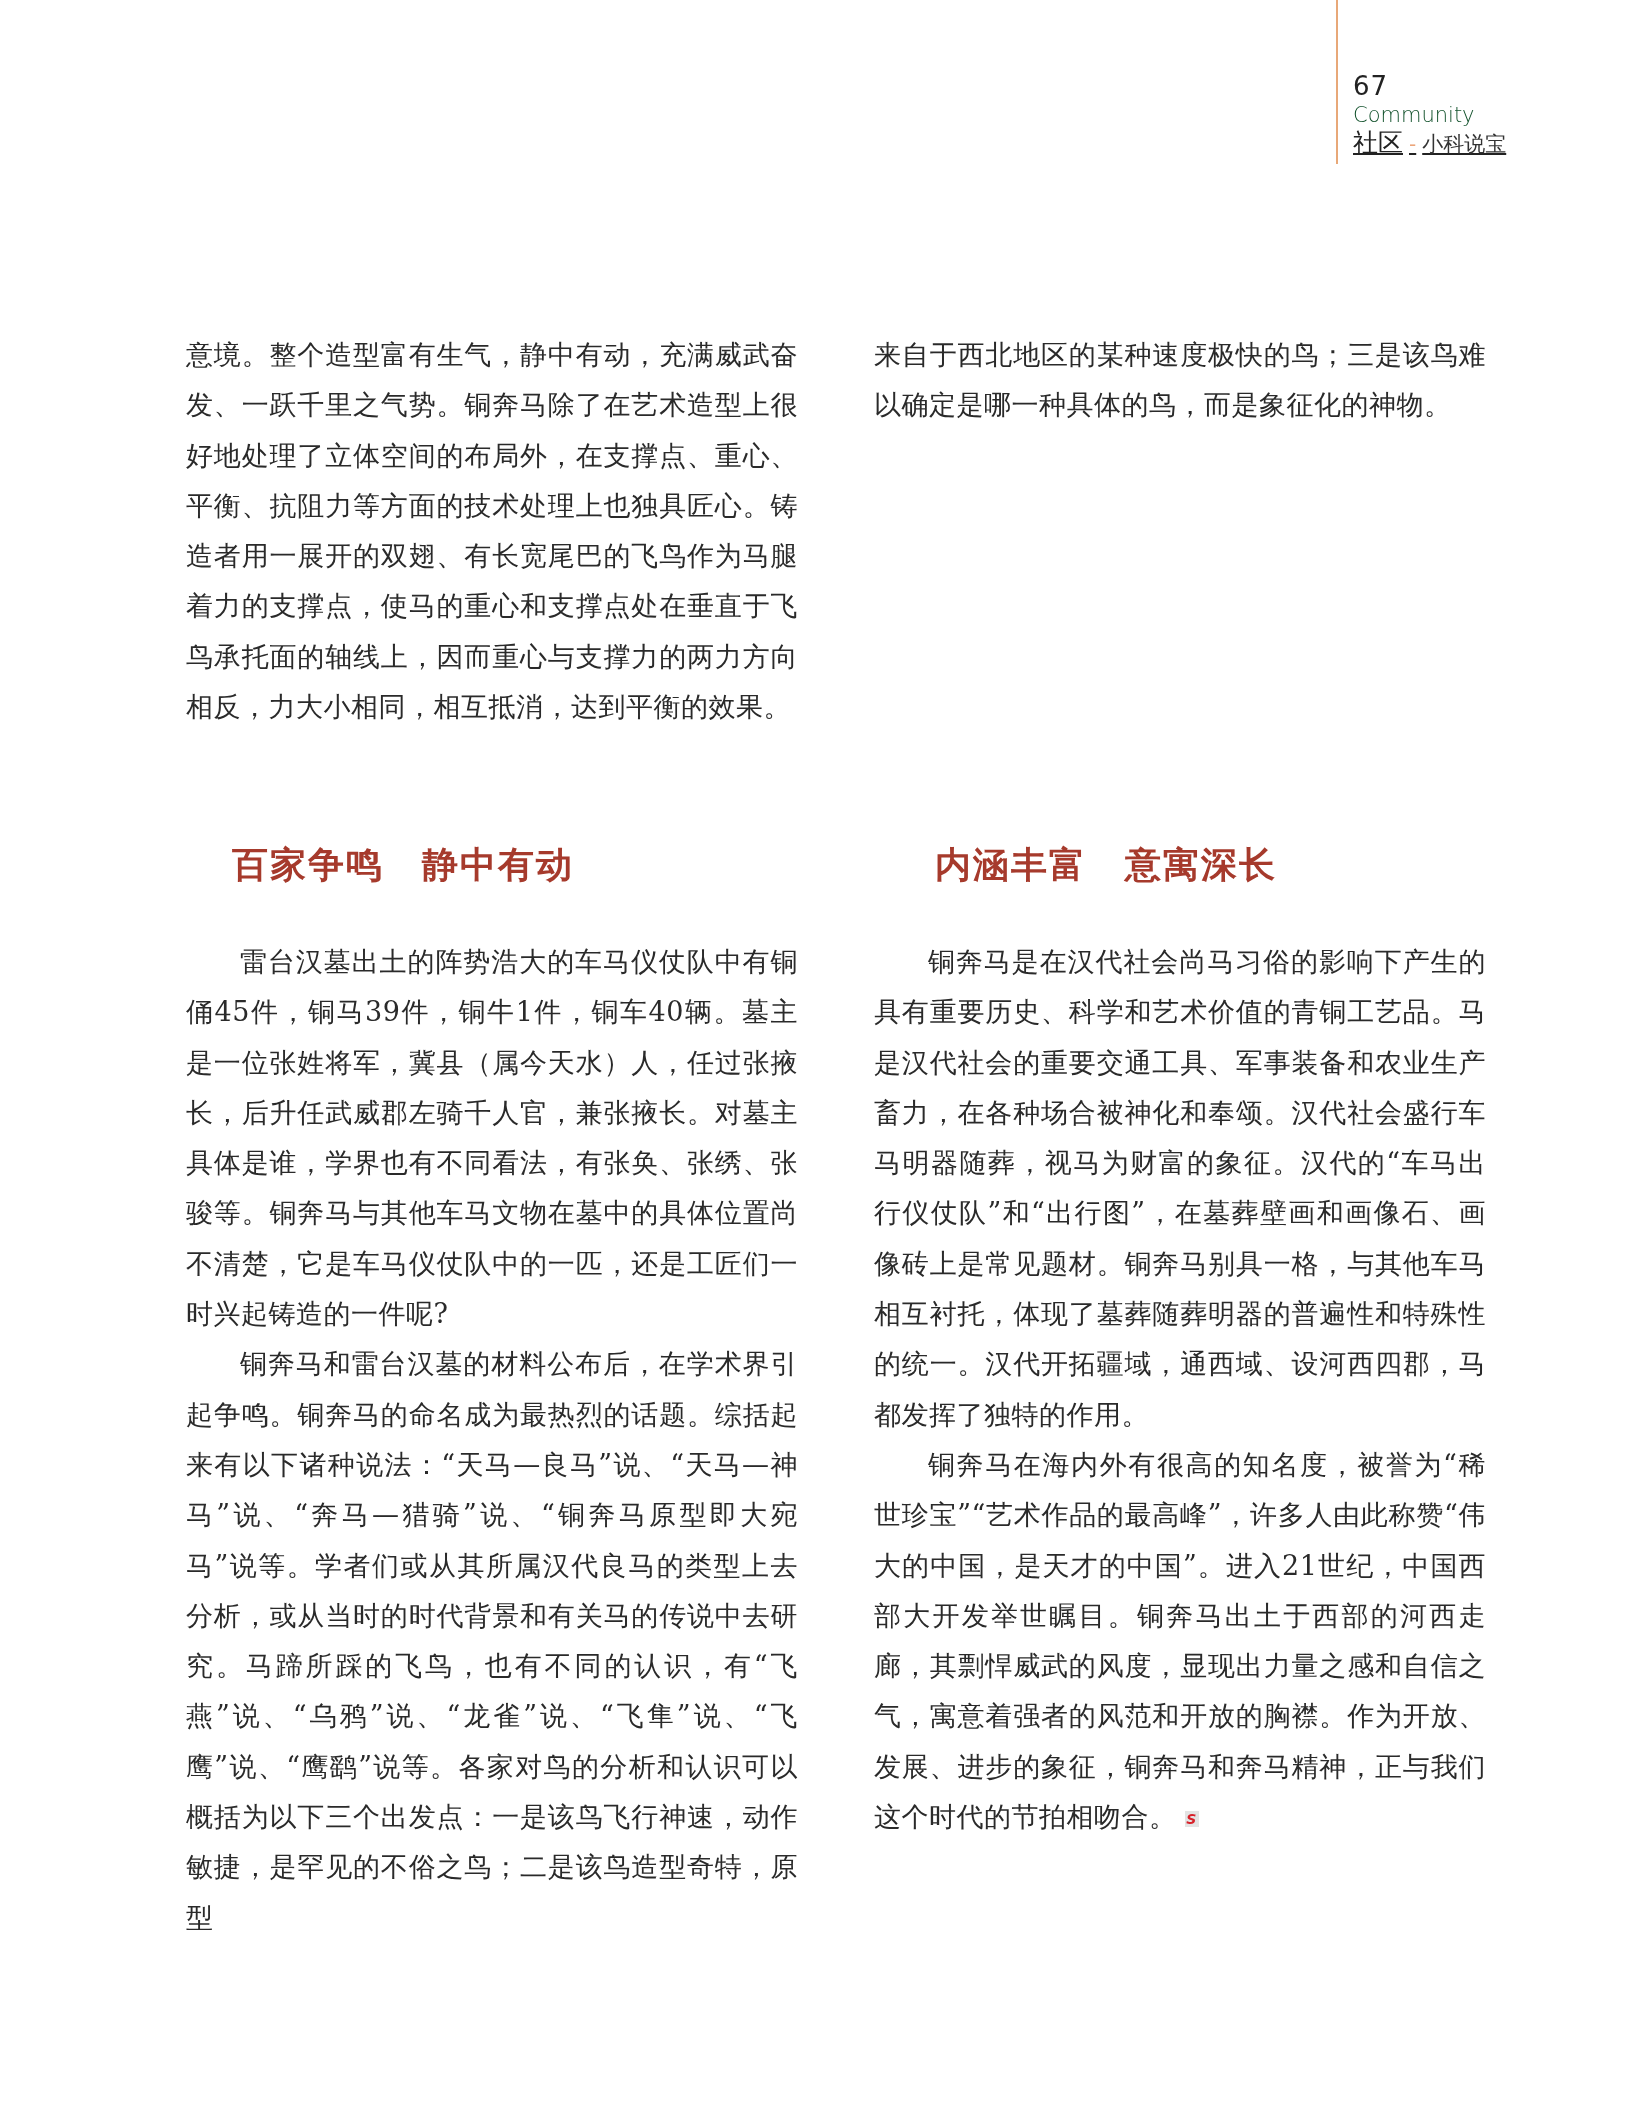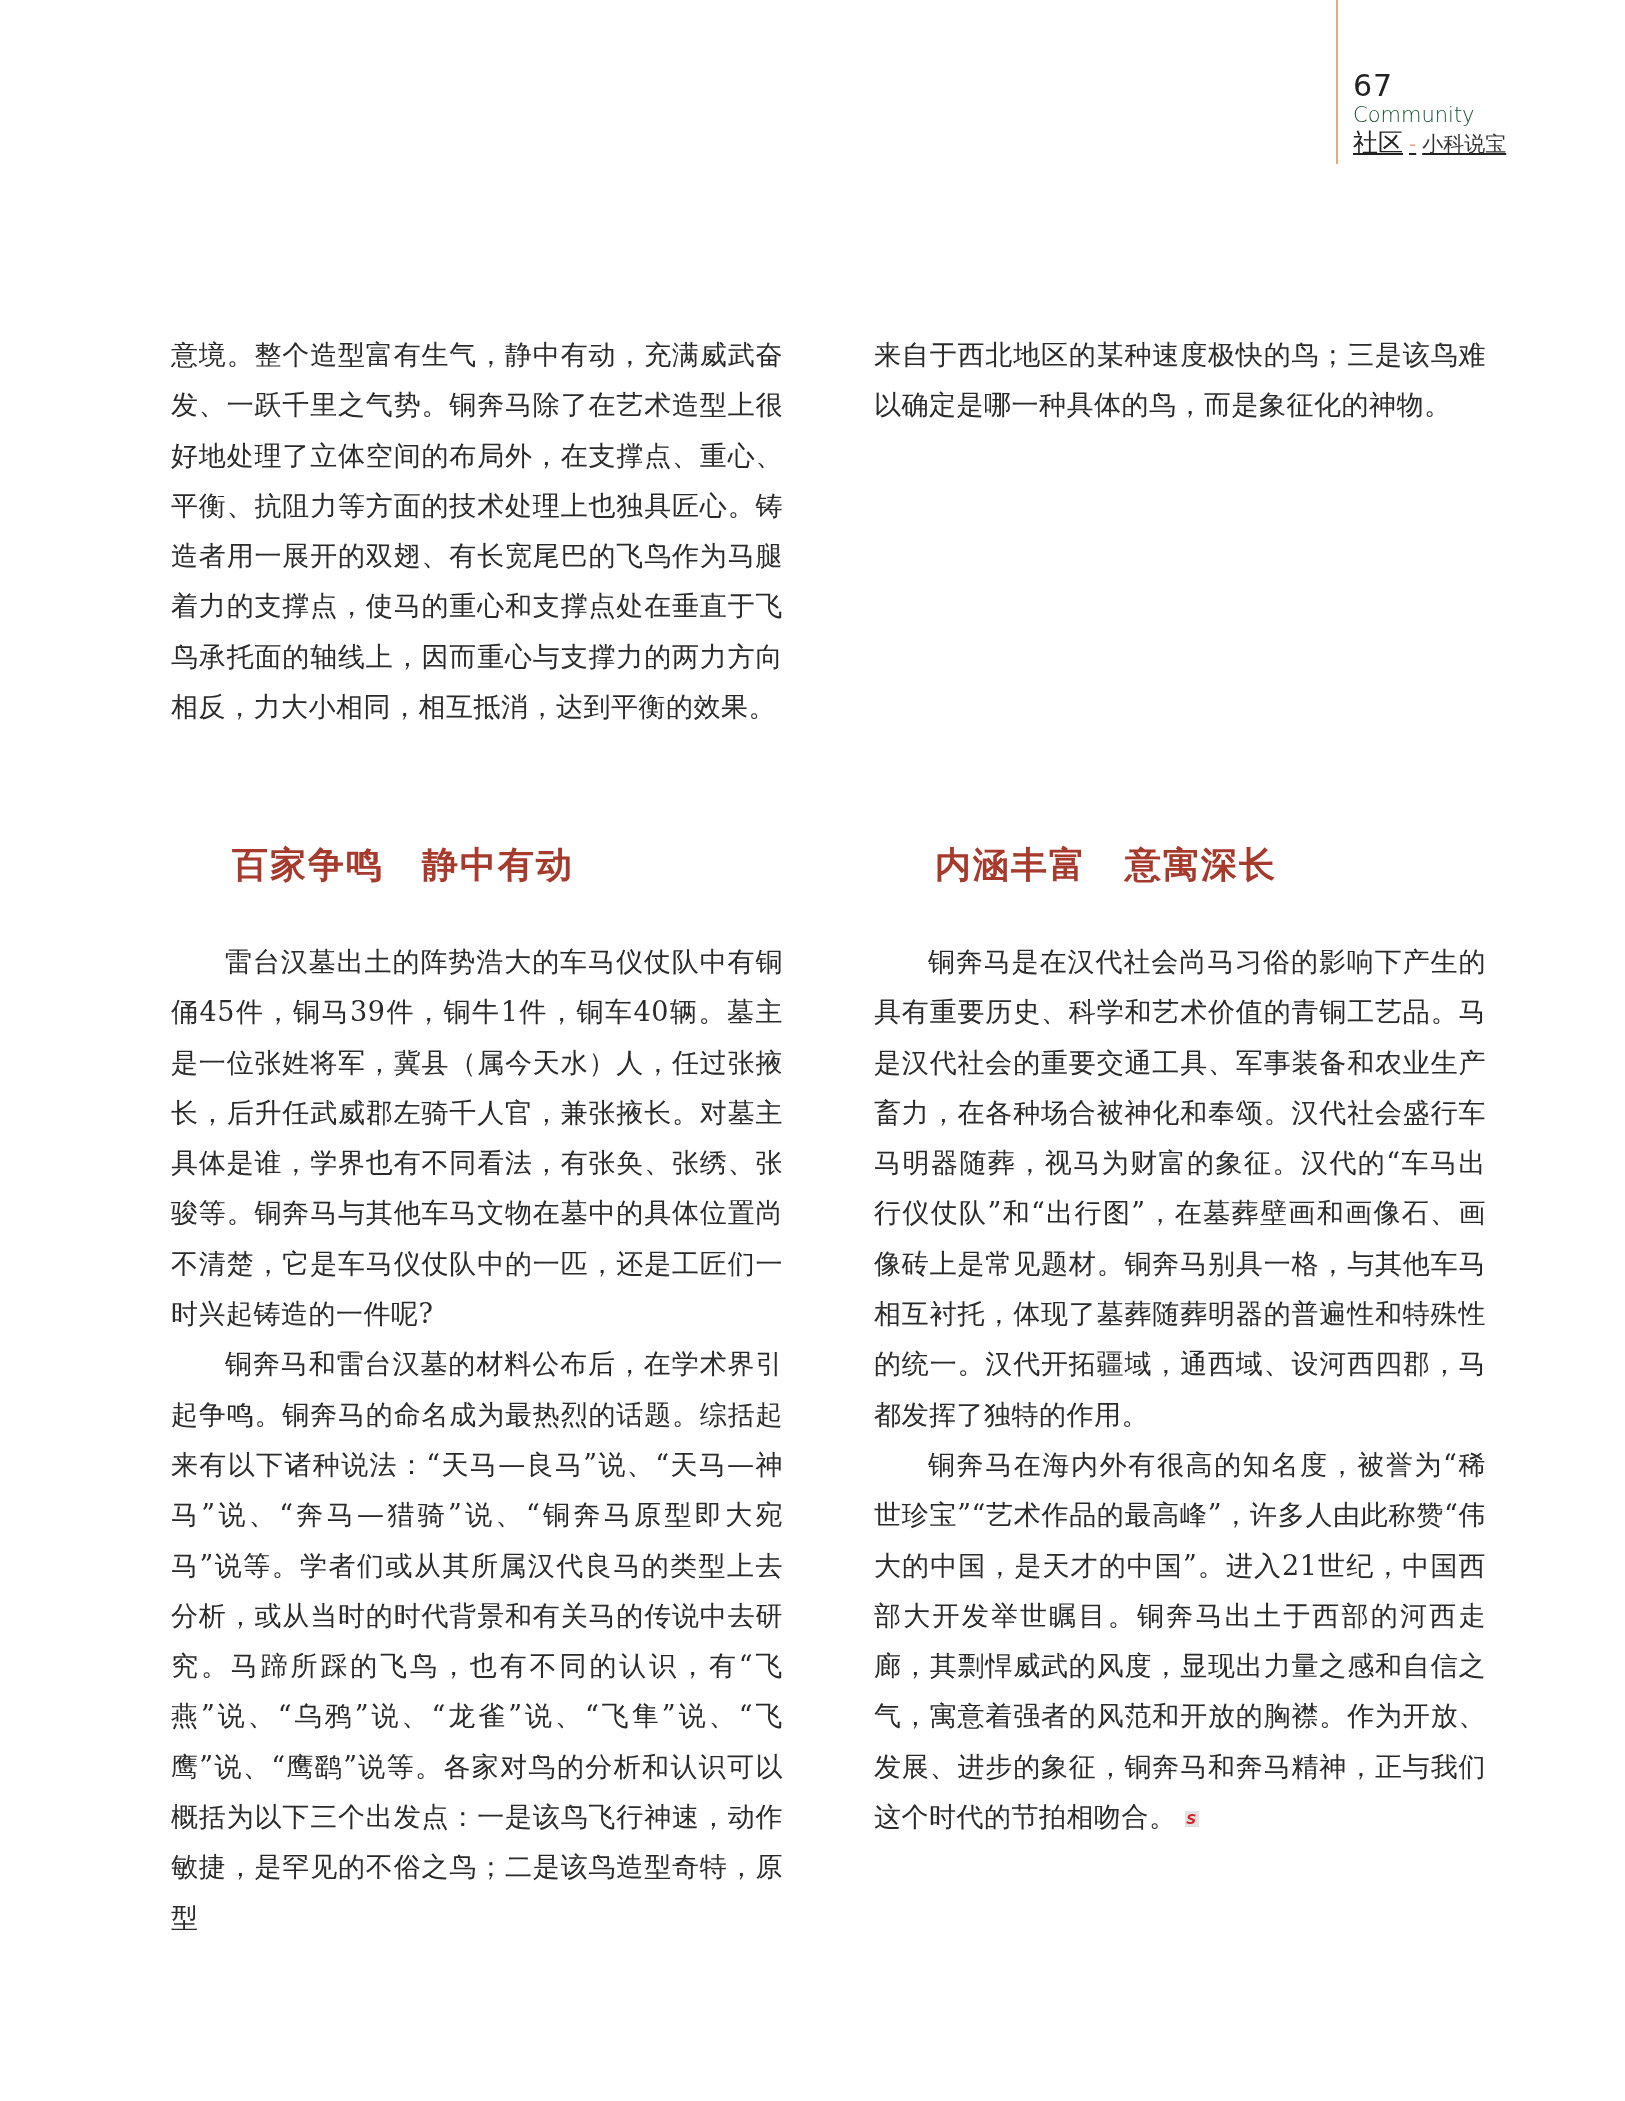--- a/index.html
+++ b/index.html
@@ -23,21 +23,21 @@
       height: 164px;
       background: #e8a878;
     }
     .header-block {
       position: absolute;
       left: 1353px;
       top: 70px;
       font-family: "DejaVu Sans", "Liberation Sans", sans-serif;
     }
     .page-number {
-      font-size: 30px;
+      font-size: 26px;
       line-height: 32px;
       color: #222;
       letter-spacing: 1px;
     }
     .section-en {
       font-size: 21px;
       line-height: 22px;
       color: #14532d;
       margin-top: 2px;
       font-weight: 300;
@@ -57,21 +57,21 @@
     }
     .section-zh .sub {
       font-size: 21px;
       color: #333;
     }
     .column {
       position: absolute;
       top: 330px;
       width: 612px;
     }
-    .col-left { left: 171px; }
+    .col-left { left: 186px; }
     .col-right { left: 874px; }
     .para {
       font-size: 27px;
       line-height: 50.3px;
       margin: 0;
       text-align: justify;
       text-justify: inter-character;
       letter-spacing: 0.5px;
     }
     .para.indent { text-indent: 2em; }

